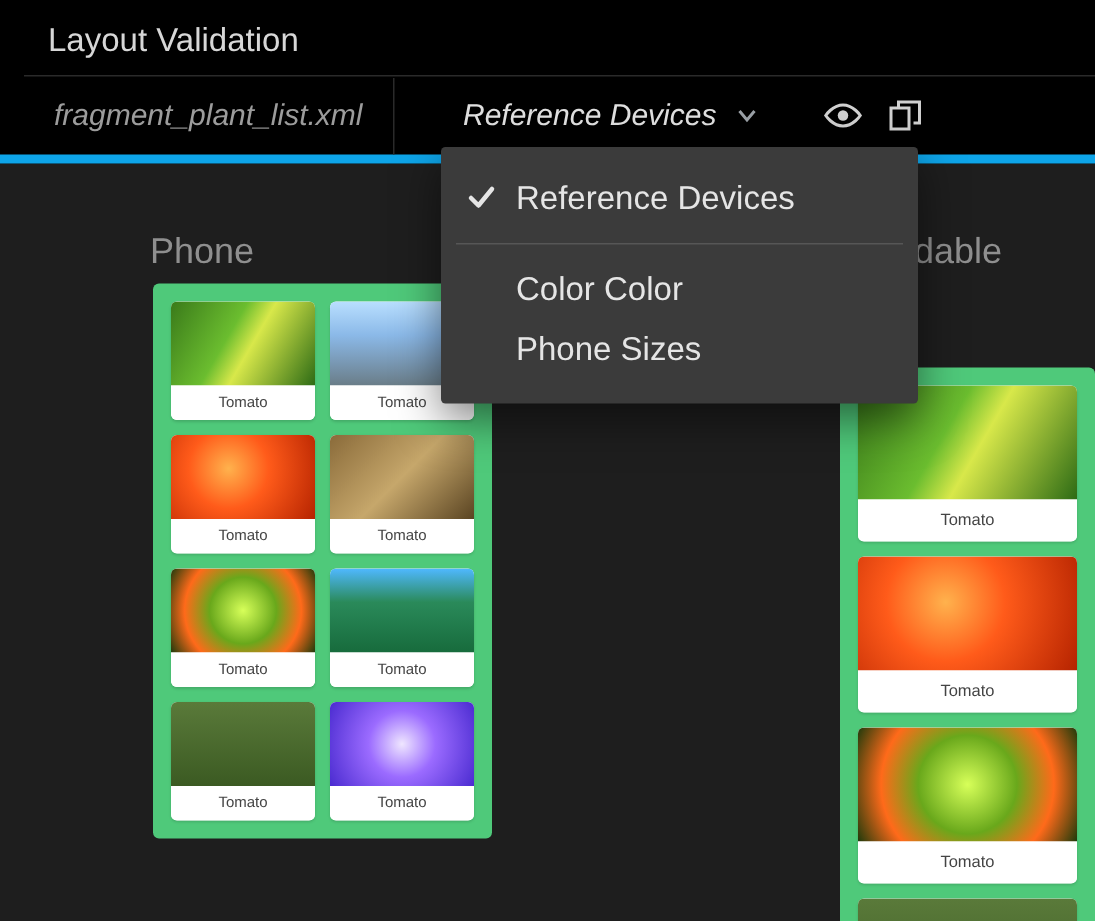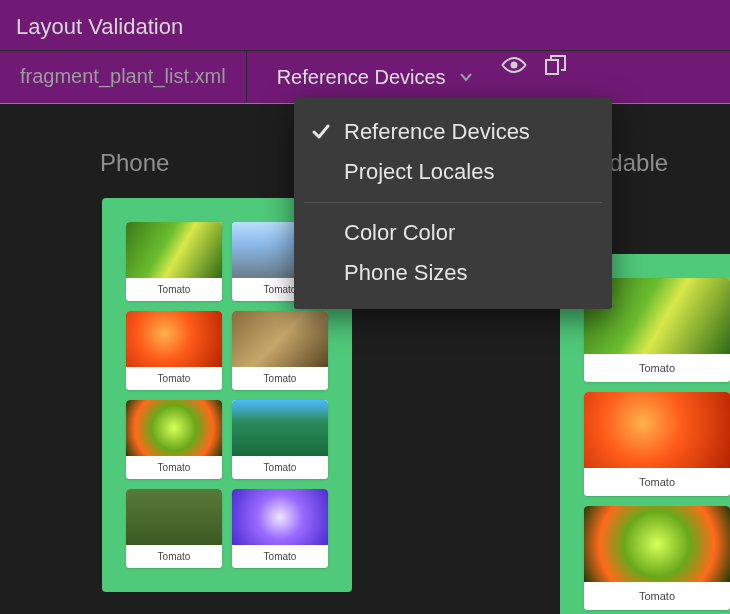--- a/index.html
+++ b/index.html
@@ -1,27 +1,27 @@
 <!DOCTYPE html>
 <html><head>
 <meta charset="utf-8">
 <style>
   html,body{margin:0;padding:0;background:#1e1e1e;font-family:-apple-system,Helvetica,Arial,sans-serif;color:#d0d0d0;width:730px;height:614px;overflow:hidden;}
-  .panel-header{background:#701a75;border-bottom:1px solid #0ea5e9;}
+  .panel-header{background:#000000;border-bottom:6px solid #0ea5e9;padding-left:16px;}
   .title-bar{padding:14px 16px 10px;font-size:22px;color:#d7d7d7;}
-  .toolbar{display:flex;align-items:flex-start;gap:0;padding:0 0 0 0;border-top:1px solid #2a2a2a;}
+  .toolbar{display:flex;align-items:center;gap:16px;padding:0 0 0 0;border-top:1px solid #2a2a2a;font-style:italic;}
   .toolbar .file-tab{padding:14px 20px;font-size:20px;color:#9c9c9c;border-right:1px solid #2a2a2a;}
   .toolbar .dropdown-btn{display:flex;align-items:center;gap:6px;padding:12px 10px 12px 30px;color:#e0e0e0;font-size:20px;cursor:pointer;}
   .toolbar .ico{display:inline-flex;align-items:center;justify-content:center;width:28px;height:28px;cursor:pointer;color:#cfcfcf;}
   .toolbar .actions{display:flex;gap:14px;padding-left:10px;}
   .canvas{position:relative;padding:30px 0 0 0;display:flex;gap:260px;align-items:flex-start;padding-left:102px;}
   .device-label{position:absolute;top:45px;font-size:24px;color:#8f8f8f;}
   .label-phone{left:100px;}
   .label-foldable{left:576px;}
-  .preview{margin-top:64px;background:#4fc97a;border-radius:4px;padding:24px;display:grid;gap:10px;}
+  .preview{margin-top:50px;background:#4fc97a;border-radius:4px;padding:12px;display:grid;gap:10px;}
   .preview.phone{grid-template-columns:repeat(2,96px);}
   .preview.foldable{grid-template-columns:repeat(1,146px);margin-left:0;}
   .card{background:#fff;border-radius:4px;overflow:hidden;display:flex;flex-direction:column;box-shadow:0 1px 2px rgba(0,0,0,.15);}
   .card .thumb{width:100%;}
   .phone .card .thumb{height:56px;}
   .foldable .card .thumb{height:76px;}
   .card .cap{text-align:center;font-size:10px;color:#444;padding:6px 4px;background:#fff;}
   .foldable .card .cap{font-size:11px;padding:8px 4px;}
   
   .t1{background:linear-gradient(120deg,#3a7a1a 0%,#6bbd2f 40%, #d8e84a 55%, #2d6b15 100%);}
@@ -134,24 +134,20 @@
 
 <div class="menu" id="menu">
     <div class="item">
       <span class="chk">
         <svg width="22" height="22" viewBox="0 0 22 22">
           <path d="M4 11l5 5 9-11" fill="none" stroke="#e5e5e5" stroke-width="3" stroke-linecap="round" stroke-linejoin="round"></path>
         </svg>
       </span>
       <span>Reference Devices</span>
     </div>
-    <div class="item">
-      <span class="chk"></span>
-      <span>Project Locales</span>
-    </div>
     <div class="divider"></div>
     <div class="item">
       <span class="chk"></span>
       <span>Color Color</span>
     </div>
     <div class="item">
       <span class="chk"></span>
       <span>Phone Sizes</span>
     </div>
   </div>

